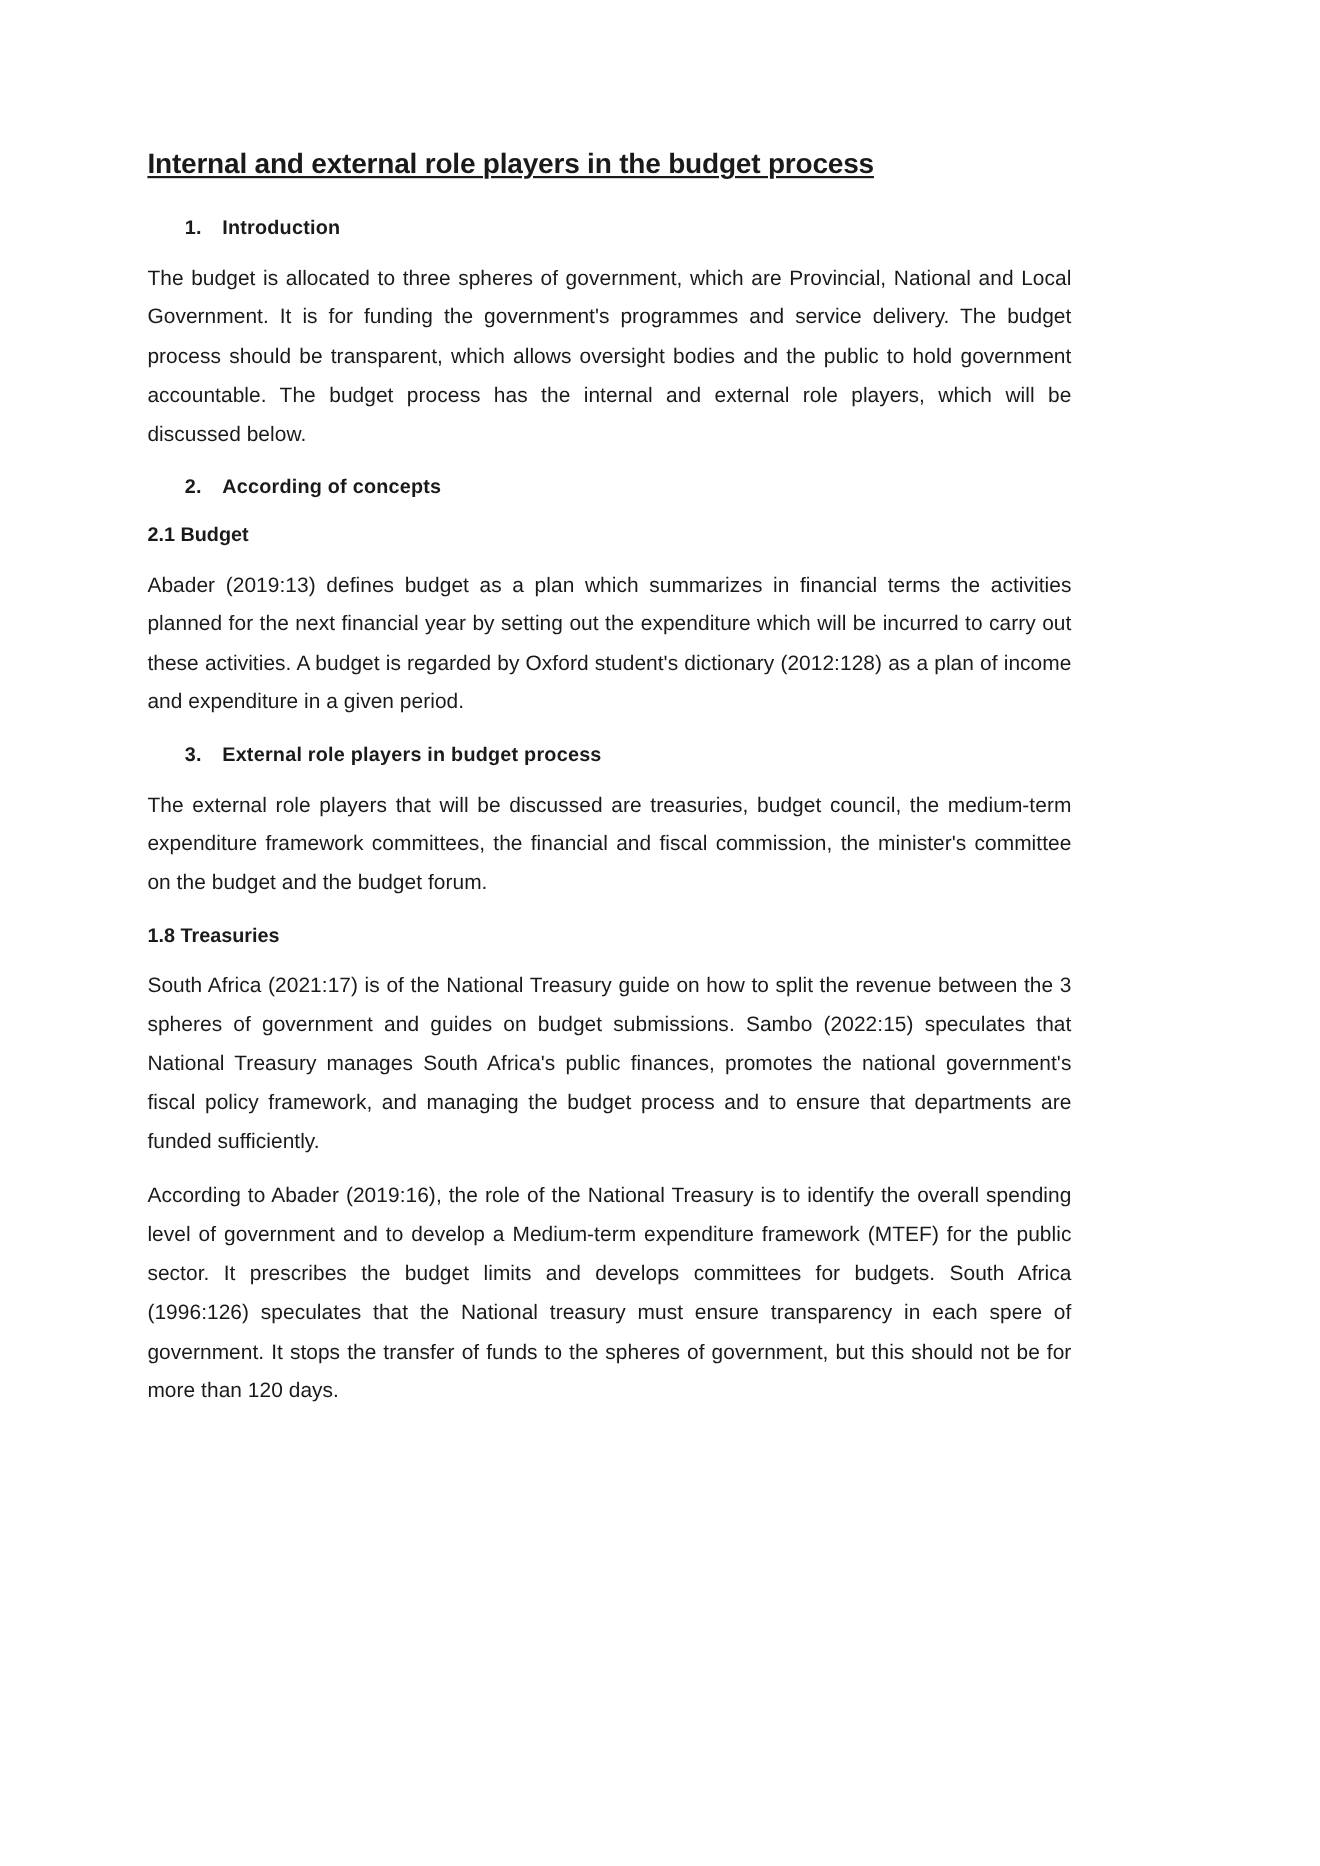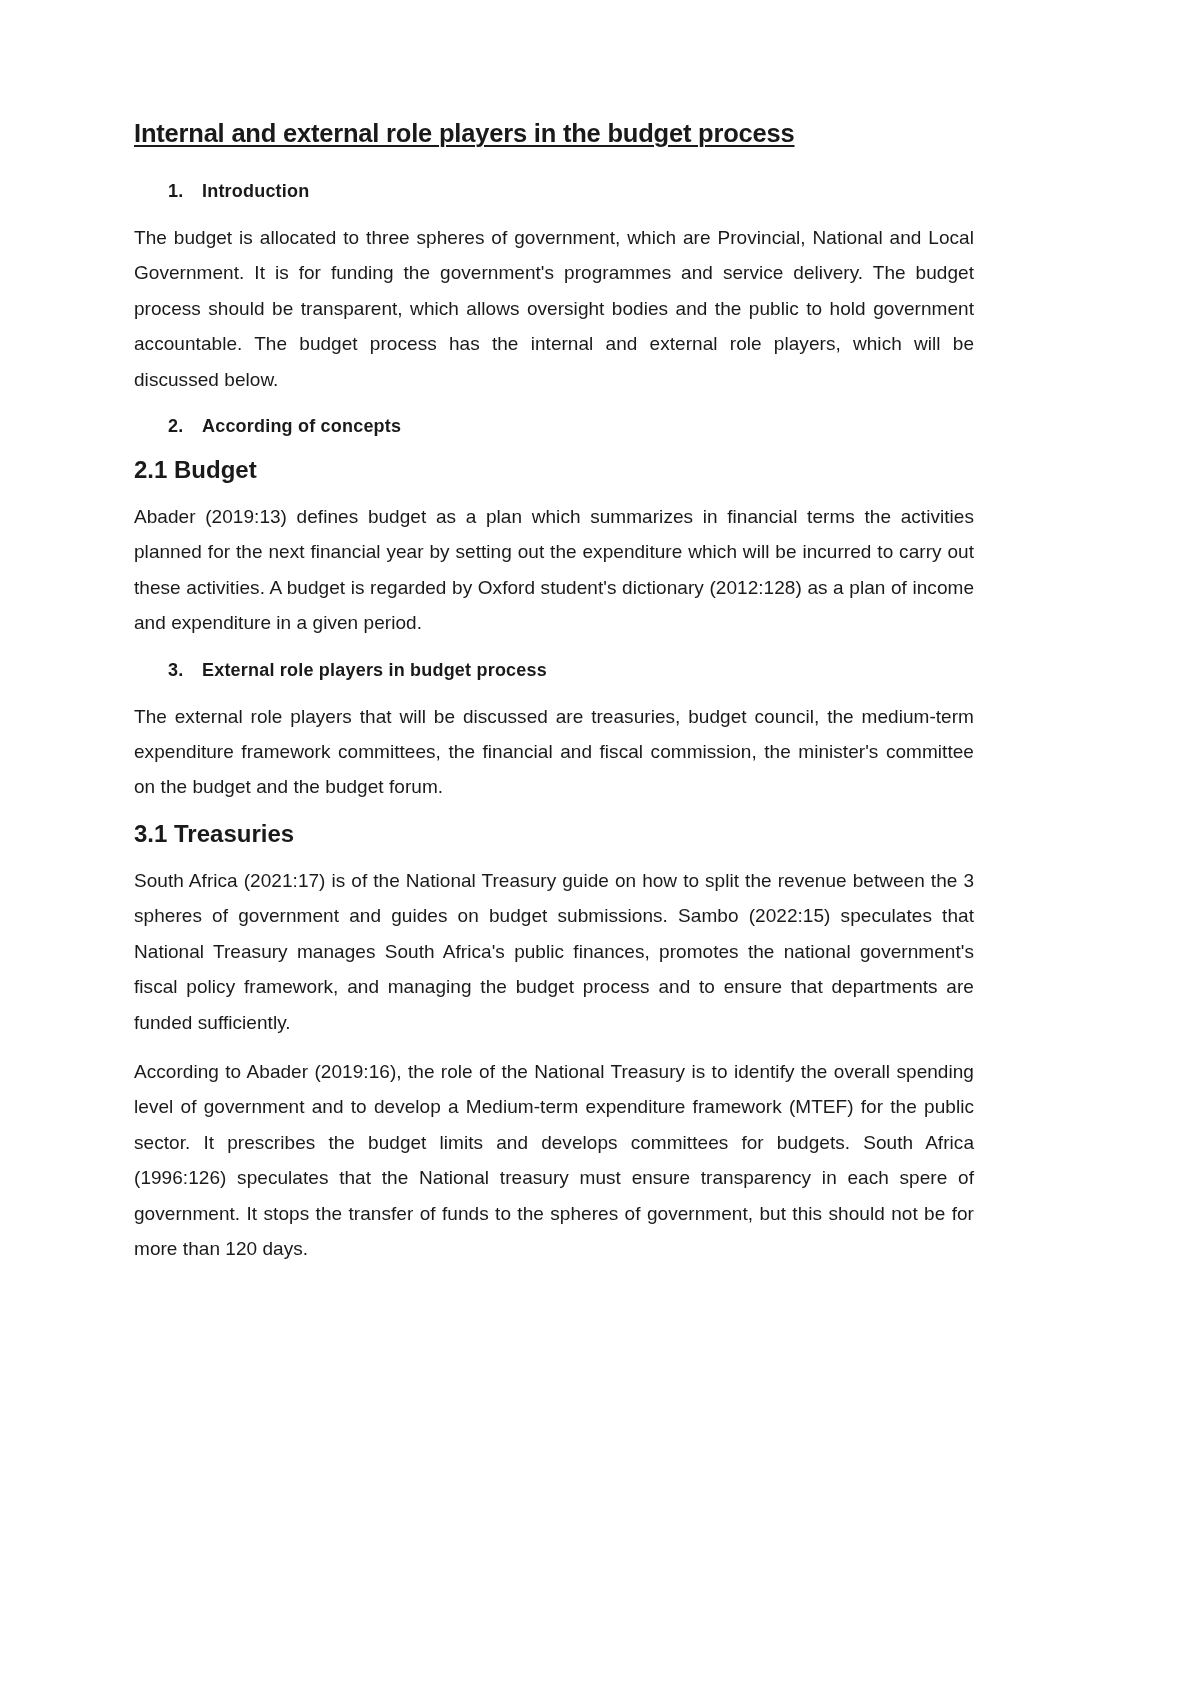--- a/index.html
+++ b/index.html
@@ -11,21 +11,21 @@
       width: 1200px;
       height: 1696px;
       position: relative;
       overflow: hidden;
       font-family: "Liberation Sans", "DejaVu Sans", sans-serif;
       color: #1a1a1a;
     }
     .page {
       position: absolute;
       left: 134px;
-      top: 112px;
+      top: 128px;
       width: 840px;
     }
     .doc-title {
       font-size: 25.5px;
       font-weight: bold;
       text-decoration: underline;
       text-underline-offset: 3px;
       text-decoration-thickness: 2px;
       margin: 0 0 22px 0;
       line-height: 42px;
@@ -39,21 +39,21 @@
       line-height: 30px;
       padding-left: 34px;
       display: flex;
       letter-spacing: 0.2px;
     }
     .num-heading .num {
       width: 34px;
       display: inline-block;
     }
     .sub-heading {
-      font-size: 24px;
+      font-size: 18px;
       font-weight: bold;
       margin: 0 0 14px 0;
       line-height: 30px;
     }
     .para {
       font-size: 19px;
       line-height: 35.4px;
       text-align: justify;
       margin: 0 0 14px 0;
       letter-spacing: 0.05px;
@@ -78,18 +78,18 @@
   </div>
   <div class="sub-heading">2.1 Budget</div>
   <p class="para">Abader (2019:13) defines budget as a plan which summarizes in financial terms the activities planned for the next financial year by setting out the expenditure which will be incurred to carry out these activities. A budget is regarded by Oxford student's dictionary (2012:128) as a plan of income and expenditure in a given period.</p>
 
   <div class="num-heading">
     <span class="num">3.</span>
     <span>External role players in budget process</span>
   </div>
   <p class="para">The external role players that will be discussed are treasuries, budget council, the medium-term expenditure framework committees, the financial and fiscal commission, the minister's committee on the budget and the budget forum.</p>
 
-  <div class="sub-heading">3.1 Treasuries</div>
+  <div class="sub-heading">1.8 Treasuries</div>
   <p class="para">South Africa (2021:17) is of the National Treasury guide on how to split the revenue between the 3 spheres of government and guides on budget submissions. Sambo (2022:15) speculates that National Treasury manages South Africa's public finances, promotes the national government's fiscal policy framework, and managing the budget process and to ensure that departments are funded sufficiently.</p>
   <p class="para">According to Abader (2019:16), the role of the National Treasury is to identify the overall spending level of government and to develop a Medium-term expenditure framework (MTEF) for the public sector. It prescribes the budget limits and develops committees for budgets. South Africa (1996:126) speculates that the National treasury must ensure transparency in each spere of government. It stops the transfer of funds to the spheres of government, but this should not be for more than 120 days.</p>
 
 
 </div>
 
 </body></html>

